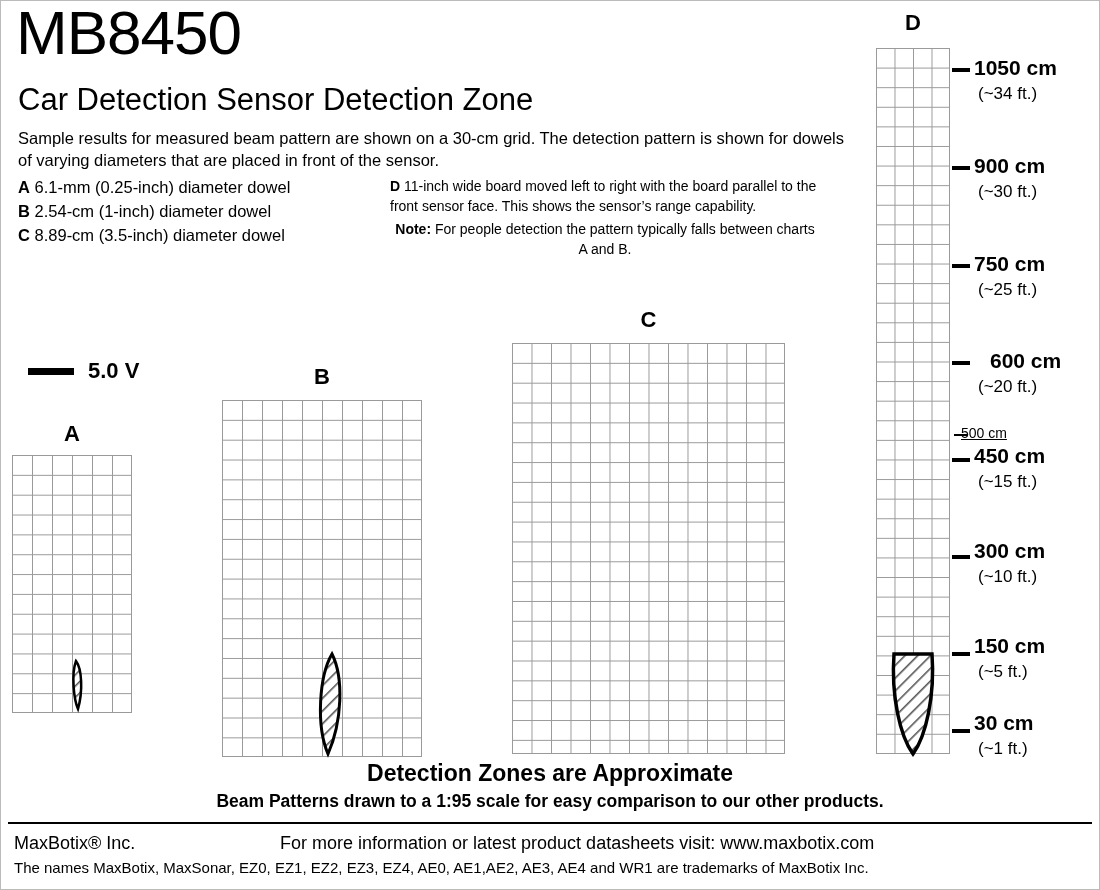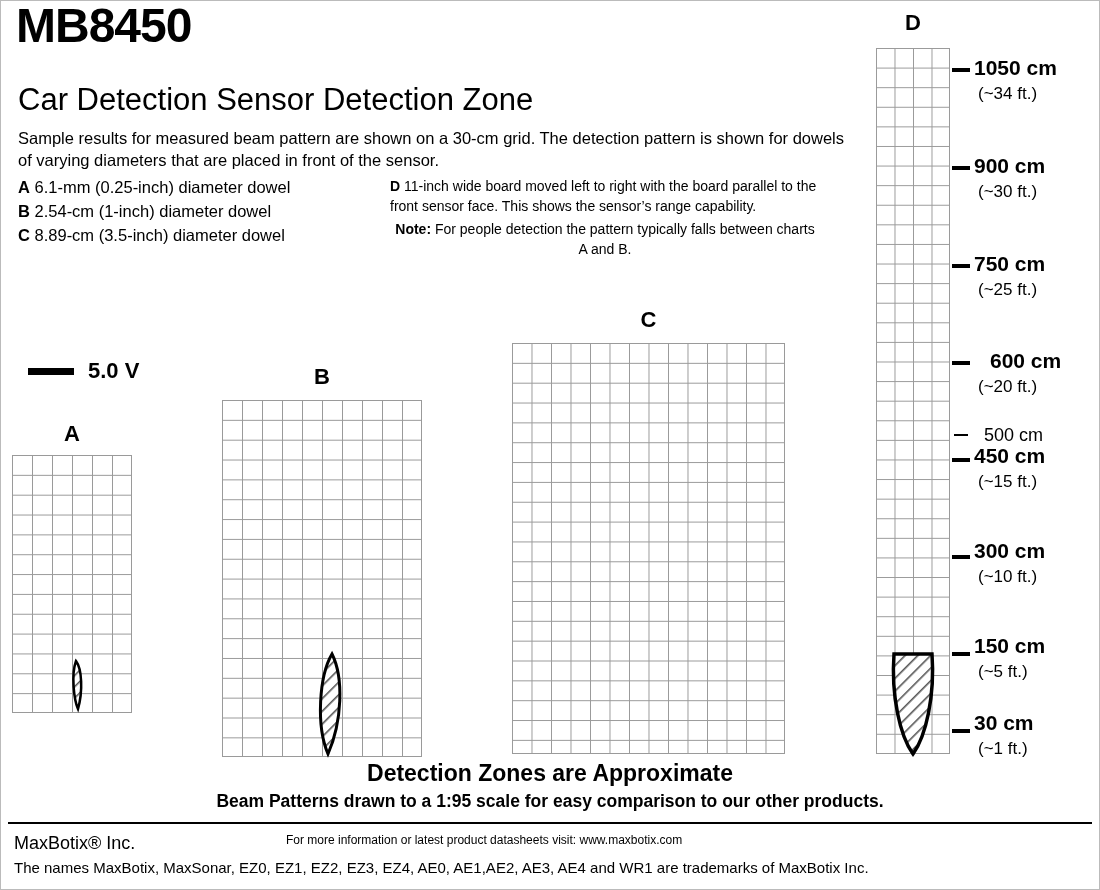--- a/index.html
+++ b/index.html
@@ -17,22 +17,22 @@
     height: 890px;
     overflow: hidden;
     background: #ffffff;
   }
 
   
   .title {
     position: absolute;
     left: 16px;
     top: 2px;
-    font-size: 48px;
-    font-weight: 700;
+    font-size: 62px;
+    font-weight: 400;
     letter-spacing: -1px;
     line-height: 1;
   }
   .subtitle {
     position: absolute;
     left: 18px;
     top: 84px;
     font-size: 31px;
     font-weight: 400;
     line-height: 1;
@@ -137,23 +137,24 @@
     white-space: nowrap;
   }
   .tick-sub {
     position: absolute;
     left: 26px;
     font-size: 17px;
     white-space: nowrap;
   }
   .tick-minor-label {
     position: absolute;
-    left: 32px;
-    font-size: 18px;
+    left: 9px;
+    font-size: 14px;
     white-space: nowrap;
+    text-decoration: underline;
   }
 
   
   .approx {
     position: absolute;
     left: 0;
     top: 760px;
     width: 1100px;
     text-align: center;
     font-size: 23px;
@@ -179,22 +180,21 @@
   .foot-left {
     position: absolute;
     left: 14px;
     top: 833px;
     font-size: 18px;
   }
   .foot-mid {
     position: absolute;
     left: 280px;
     top: 833px;
-    font-size: 12px;
-    margin-left: 6px;
+    font-size: 18px;
   }
   .foot-trademark {
     position: absolute;
     left: 14px;
     top: 859px;
     font-size: 15px;
   }
   .outer-border {
     position: absolute;
     left: 0; top: 0;

